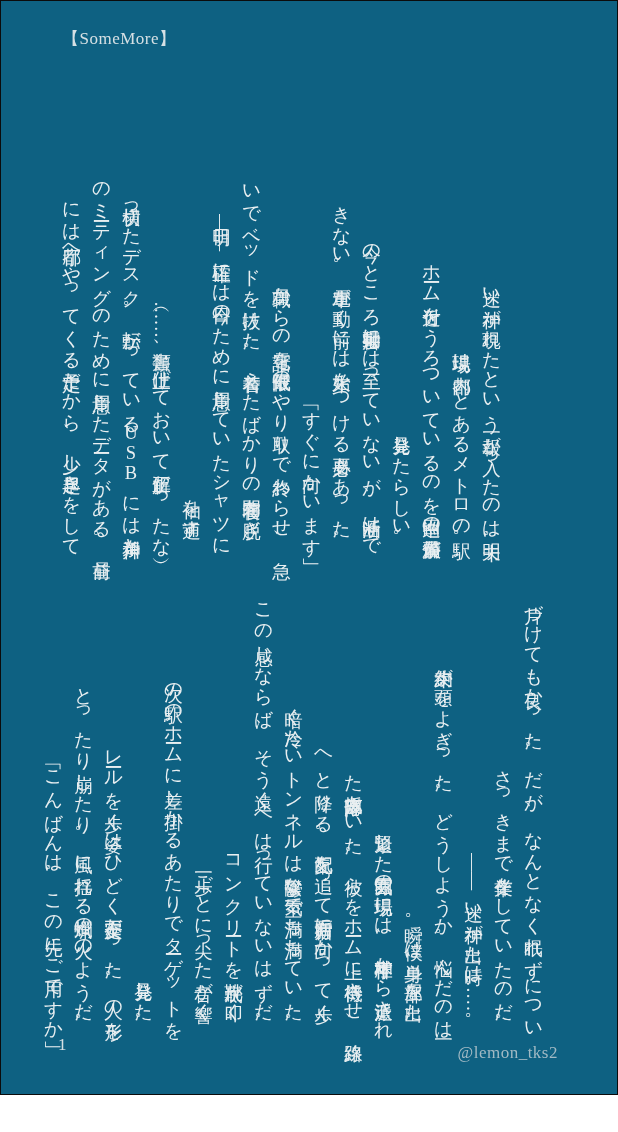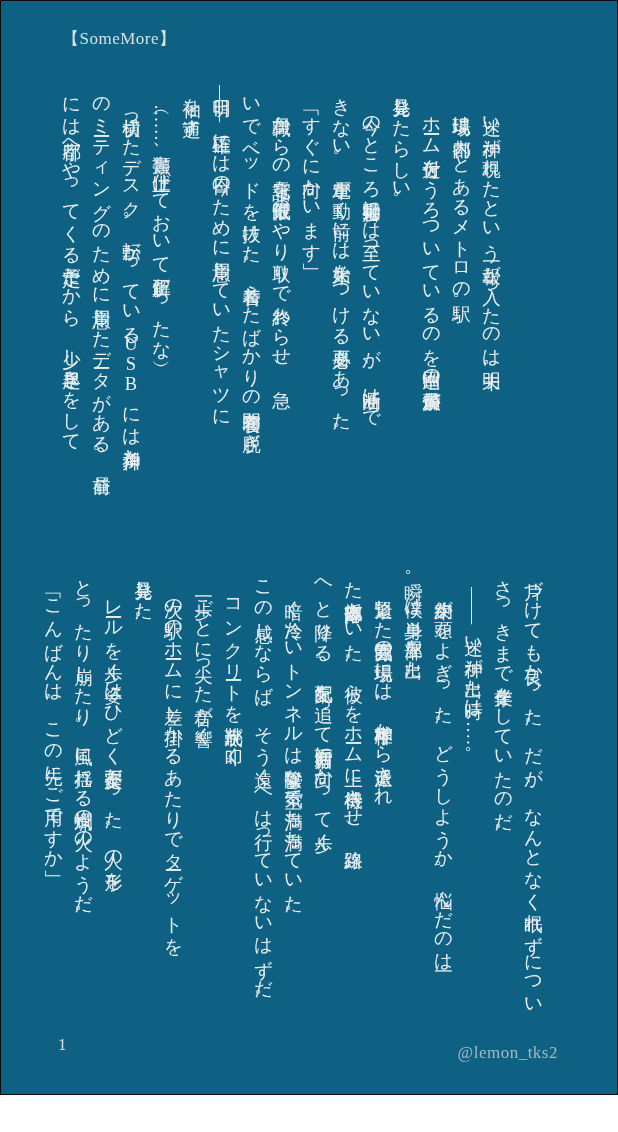--- a/index.html
+++ b/index.html
@@ -12,20 +12,21 @@
   *{margin:0;padding:0;box-sizing:border-box;}
   html,body{background:#ffffff;}
   body{
     width:618px;height:1132px;position:relative;overflow:hidden;
     font-family:"Liberation Serif","DejaVu Serif",serif;
   }
   .card{
     position:absolute;left:0;top:0;width:618px;height:1095px;
     background:var(--card-bg);
     border:1px solid #0b0b0b;
+    text-align:right;
   }
   .header-title{
     position:absolute;left:61px;top:26px;
     font-size:17px;color:var(--header-text);letter-spacing:0.5px;
   }
   .vblock{
     position:absolute;
     writing-mode:vertical-rl;
     font-size:18.5px;
     color:var(--body-text);

